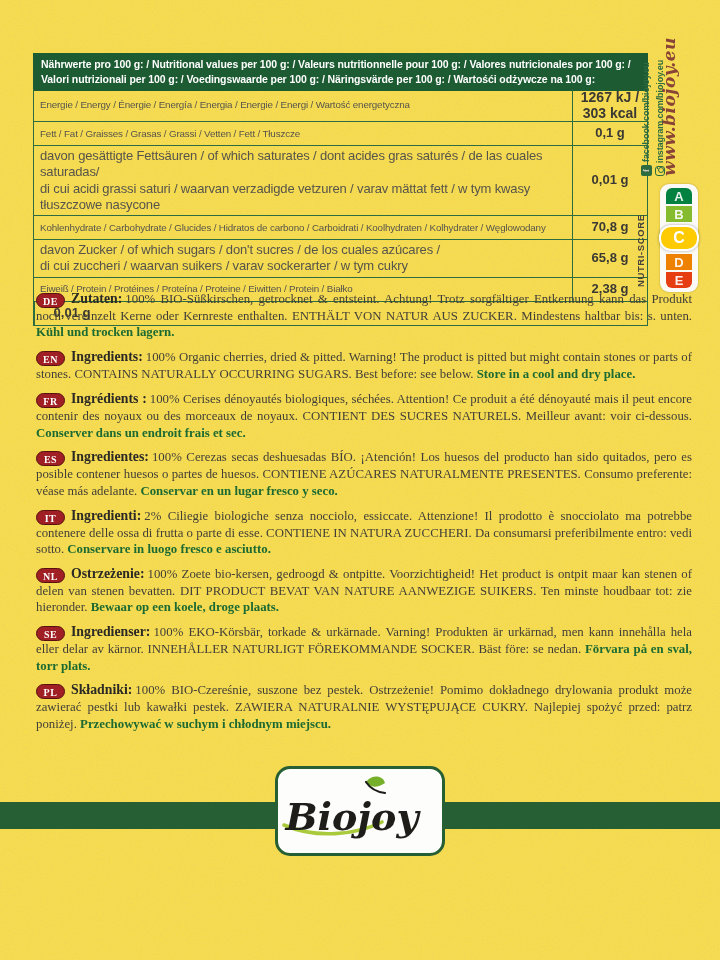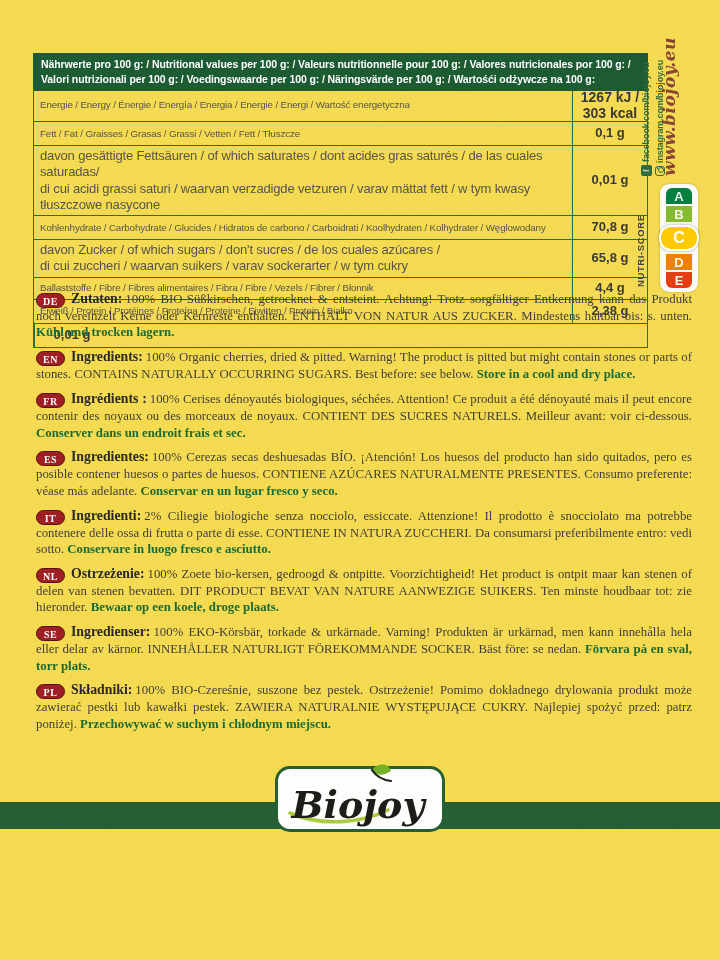--- a/index.html
+++ b/index.html
@@ -63,22 +63,22 @@
   .badge{display:inline-block;width:29px;height:15px;background:#a01f24;
     border:1px solid #57100f;border-radius:8px;color:#fff;font-family:"Liberation Serif",serif;
     font-weight:bold;font-size:10px;line-height:15px;text-align:center;vertical-align:-2px;
     margin-right:6px;letter-spacing:.5px;box-sizing:border-box;}
   .sec-label{font-weight:bold;font-size:13.8px;color:#2b2925;margin-right:3px;}
   .storage{font-weight:bold;color:#1c6a32;}
 
   
   .band{position:absolute;left:0;top:802px;width:720px;height:27px;background:#275f35;}
   .logo-box{position:absolute;left:50%;top:766px;transform:translateX(-50%);
-    width:170px;height:66px;background:#fdfdfb;border:3.5px solid #275f35;border-radius:15px;
-    box-sizing:border-box;display:flex;align-items:center;justify-content:center;z-index:2;}
+    width:170px;height:90px;background:#fdfdfb;border:3.5px solid #275f35;border-radius:15px;
+    box-sizing:border-box;display:flex;align-items:center;justify-content:flex-start;z-index:2;}
 </style>
 </head>
 <body>
 
 <div class="sheet">
 
   <svg class="texture" xmlns="http://www.w3.org/2000/svg">
     <filter id="paperNoise">
       <feTurbulence type="fractalNoise" baseFrequency="0.9" numOctaves="2" result="n"></feTurbulence>
       <feColorMatrix in="n" type="matrix" values="0 0 0 0 0.45  0 0 0 0 0.43  0 0 0 0 0.39  0 0 0 0.5 0"></feColorMatrix>
@@ -107,24 +107,20 @@
       <div class="ncell-value">0,01 g</div>
     </div>
     <div class="nrow h23">
       <div class="ncell-label">Kohlenhydrate / Carbohydrate / Glucides / Hidratos de carbono / Carboidrati / Koolhydraten / Kolhydrater / Węglowodany</div>
       <div class="ncell-value">70,8 g</div>
     </div>
     <div class="nrow h29">
       <div class="ncell-label small">davon Zucker / of which sugars / don't sucres / de los cuales azúcares /
 di cui zuccheri / waarvan suikers / varav sockerarter / w tym cukry</div>
       <div class="ncell-value">65,8 g</div>
-    </div>
-    <div class="nrow h21">
-      <div class="ncell-label">Ballaststoffe / Fibre / Fibres alimentaires / Fibra / Fibre / Vezels / Fibrer / Błonnik</div>
-      <div class="ncell-value">4,4 g</div>
     </div>
     <div class="nrow h23">
       <div class="ncell-label">Eiweiß / Protein / Protéines / Proteína / Proteine / Eiwitten / Protein / Białko</div>
       <div class="ncell-value">2,38 g</div>
     </div>
     <div class="nrow h23">
       <div class="ncell-value">0,01 g</div>
     </div>
   </div>
 

